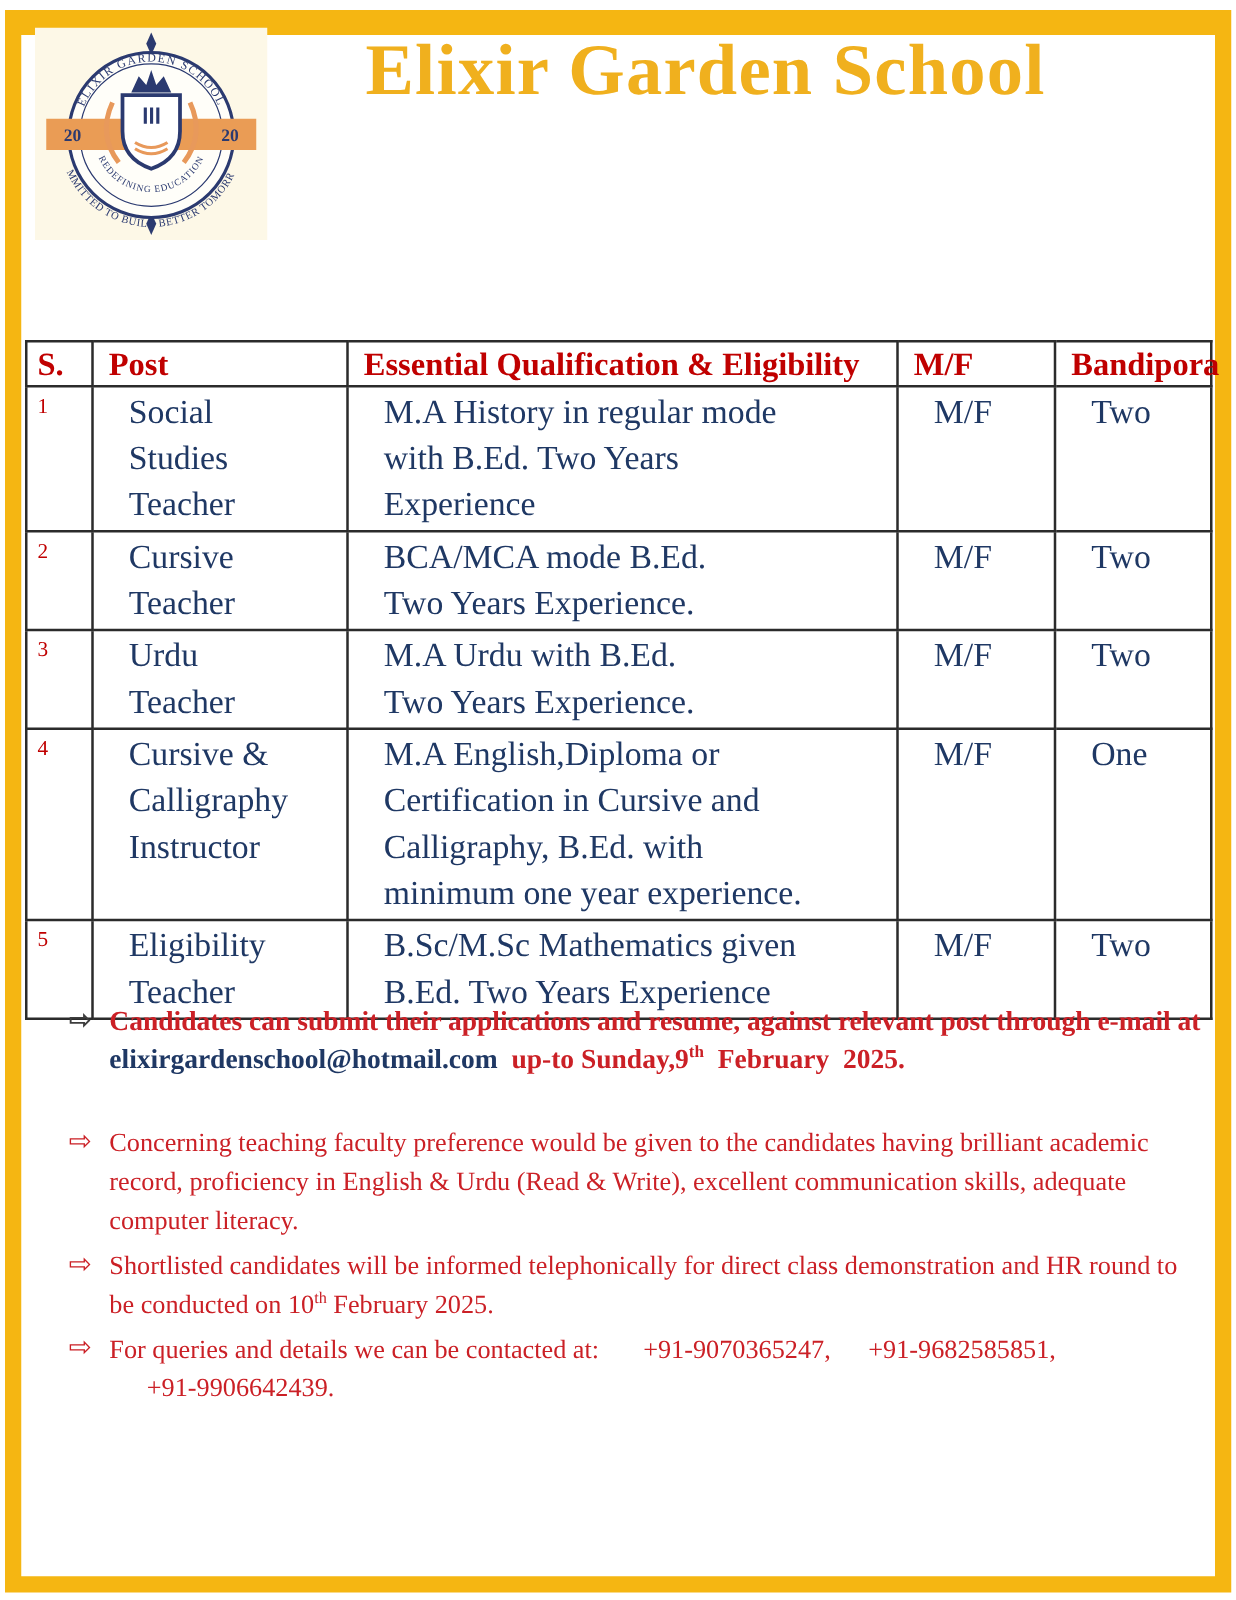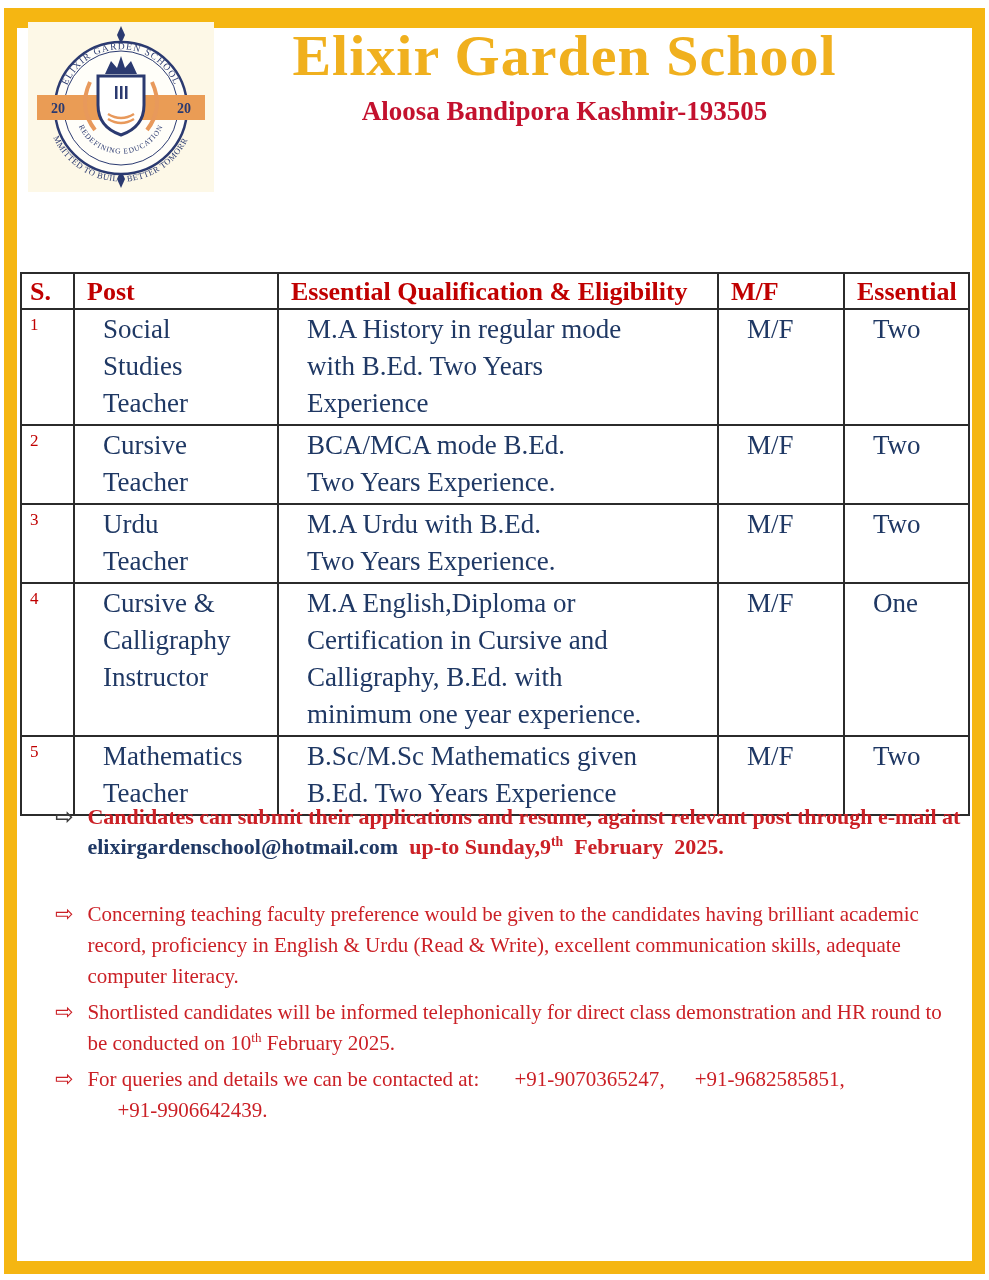--- a/index.html
+++ b/index.html
@@ -90,38 +90,37 @@
         <textPath href="#arcInner" startOffset="50%" text-anchor="middle">REDEFINING EDUCATION</textPath>
       </text>
       <text font-size="8.5" fill="#2B3A70" letter-spacing="0.5" font-family="Liberation Serif,serif">
         <textPath href="#arcOuter" startOffset="50%" text-anchor="middle">COMMITTED TO BUILD BETTER TOMORROW</textPath>
       </text>
     </svg>
   </div>
 
   <div class="header">
     <div class="school-name">Elixir Garden School</div>
-    <div class="school-address">Aloosa Bandipora Kashmir-193505</div>
   </div>
 
   <table class="vacancy-table">
     <colgroup>
       <col style="width:53px">
       <col style="width:204px">
       <col style="width:440px">
       <col style="width:126px">
       <col style="width:125px">
     </colgroup>
     <thead>
       <tr>
         <th class="th-sno">S.</th>
         <th>Post</th>
         <th>Essential Qualification &amp; Eligibility</th>
         <th>M/F</th>
-        <th>Essential</th>
+        <th>Bandipora</th>
       </tr>
     </thead>
     <tbody>
         <tr>
           <td class="td-sno">1</td>
           <td class="td-post">Social
 Studies
 Teacher</td>
           <td class="td-qualification">M.A History in regular mode
 with B.Ed. Two Years
@@ -154,21 +153,21 @@
 Instructor</td>
           <td class="td-qualification">M.A English,Diploma or
 Certification in Cursive and
 Calligraphy, B.Ed. with
 minimum one year experience.</td>
           <td class="td-mf">M/F</td>
           <td class="td-vacancies">One</td>
         </tr>
         <tr>
           <td class="td-sno">5</td>
-          <td class="td-post">Mathematics
+          <td class="td-post">Eligibility
 Teacher</td>
           <td class="td-qualification">B.Sc/M.Sc Mathematics given
 B.Ed. Two Years Experience</td>
           <td class="td-mf">M/F</td>
           <td class="td-vacancies">Two</td>
         </tr>
       </tbody>
   </table>
 
   <div class="notes">

